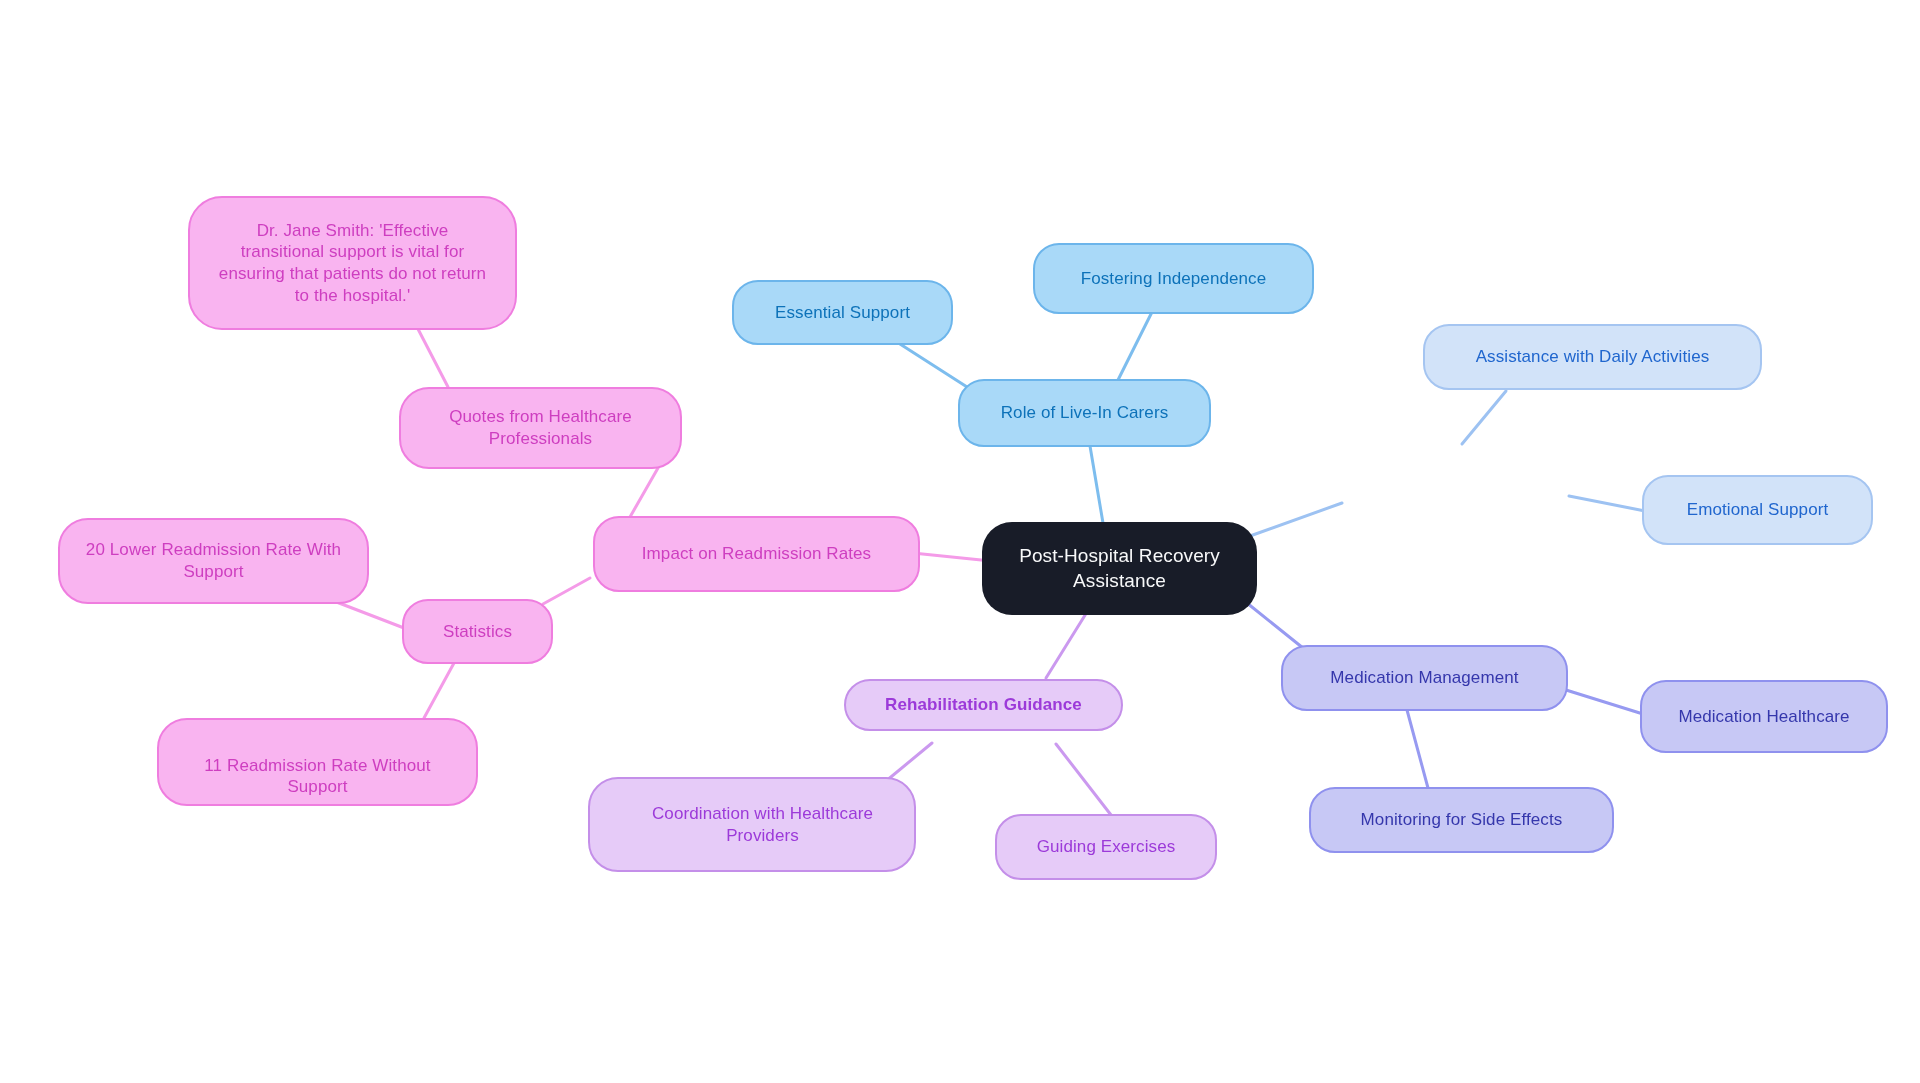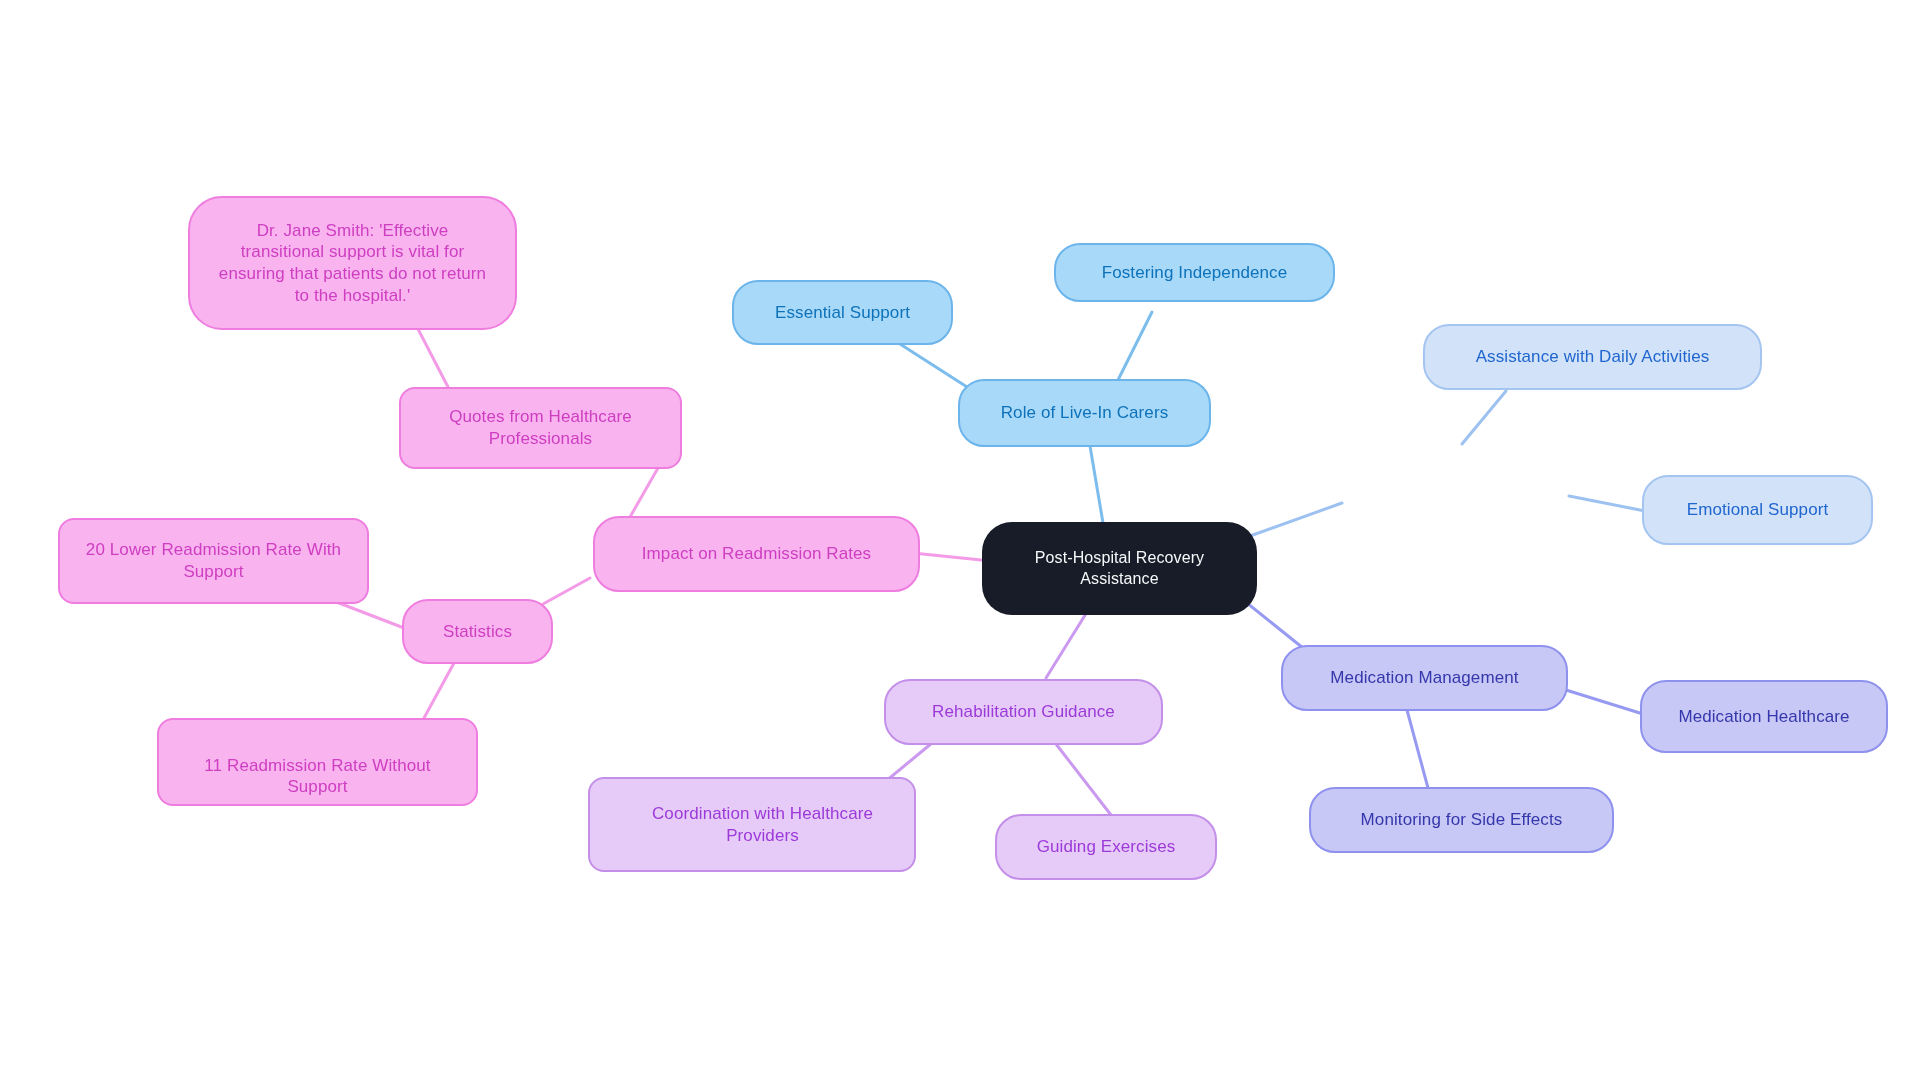--- a/index.html
+++ b/index.html
@@ -29,32 +29,32 @@
     text-align: center;
     border-radius: 26px;
     border: 2px solid transparent;
     padding: 6px 16px;
     font-size: 17px;
     font-weight: 500;
     line-height: 1.28;
     letter-spacing: 0.1px;
     cursor: default;
   }
-  .node.tall { border-radius: 16px; }
+  .node.tall { border-radius: 30px; }
   .node.sky        { background: var(--sky-fill);        border-color: var(--sky-border);        color: var(--sky-text); }
   .node.blue       { background: var(--blue-fill);       border-color: var(--blue-border);       color: var(--blue-text); }
   .node.periwinkle { background: var(--periwinkle-fill); border-color: var(--periwinkle-border); color: var(--periwinkle-text); }
   .node.violet     { background: var(--violet-fill);     border-color: var(--violet-border);     color: var(--violet-text); }
   .node.pink       { background: var(--pink-fill);       border-color: var(--pink-border);       color: var(--pink-text); }
   .node.center-node {
     background: var(--center-fill);
     color: var(--center-text);
     border: none;
     border-radius: 30px;
-    font-size: 16px;
+    font-size: 19px;
     font-weight: 500;
   }
 </style>
 </head>
 <body>
 
 <div class="stage">
 
   <svg class="edges" width="1920" height="1083" viewBox="0 0 1920 1083">
     <line class="edge sky" x1="900" y1="344" x2="992" y2="403"></line>
@@ -80,42 +80,42 @@
   <div class="node center-node" style="left:982px; top:522px; width:275px; height:93px;">
     <span>Post-Hospital Recovery Assistance</span>
   </div>
 
   <div class="node sky" style="left:958px; top:379px; width:253px; height:68px;">
     <span>Role of Live-In Carers</span>
   </div>
   <div class="node sky" style="left:732px; top:280px; width:221px; height:65px;">
     <span>Essential Support</span>
   </div>
-  <div class="node sky" style="left:1033px; top:243px; width:281px; height:59px;margin-left:21px;">
+  <div class="node sky" style="left:1033px; top:243px; width:281px; height:71px;">
     <span>Fostering Independence</span>
   </div>
 
   <div class="node blue" style="left:1423px; top:324px; width:339px; height:66px;">
     <span>Assistance with Daily Activities</span>
   </div>
   <div class="node blue" style="left:1642px; top:475px; width:231px; height:70px;">
     <span>Emotional Support</span>
   </div>
 
   <div class="node periwinkle" style="left:1281px; top:645px; width:287px; height:66px;">
     <span>Medication Management</span>
   </div>
   <div class="node periwinkle" style="left:1640px; top:680px; width:248px; height:73px;">
     <span>Medication Healthcare</span>
   </div>
   <div class="node periwinkle" style="left:1309px; top:787px; width:305px; height:66px;">
     <span>Monitoring for Side Effects</span>
   </div>
 
-  <div class="node violet" style="left:884px; top:679px; width:279px; height:66px;">
+  <div class="node violet" style="left:844px; top:679px; width:279px; height:52px;font-weight:bold;">
     <span>Rehabilitation Guidance</span>
   </div>
   <div class="node violet tall" style="left:588px; top:777px; width:328px; height:95px;padding-left:37px;">
     <span>Coordination with Healthcare Providers</span>
   </div>
   <div class="node violet" style="left:995px; top:814px; width:222px; height:66px;">
     <span>Guiding Exercises</span>
   </div>
 
   <div class="node pink" style="left:547px; top:516px; width:327px; height:76px;margin-left:46px;">

